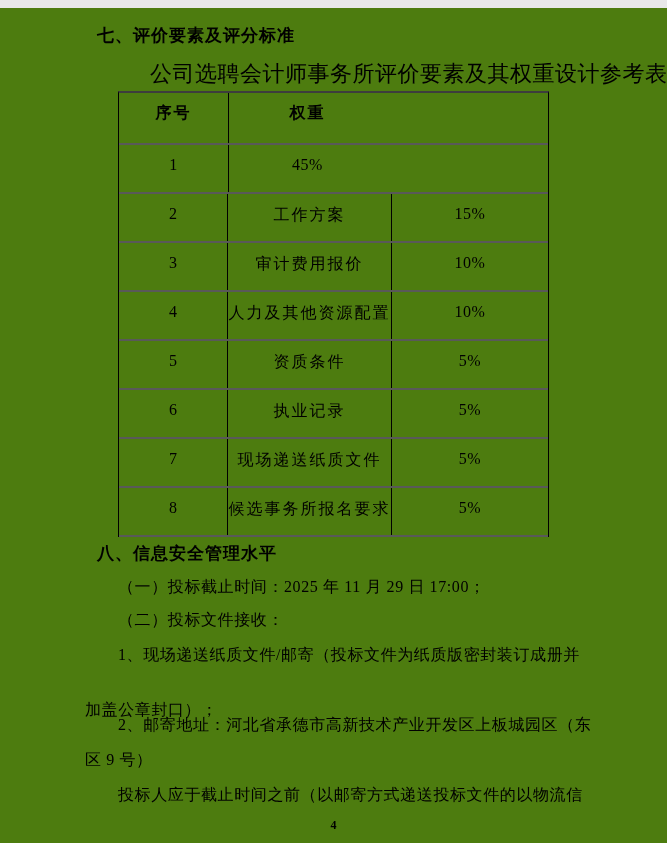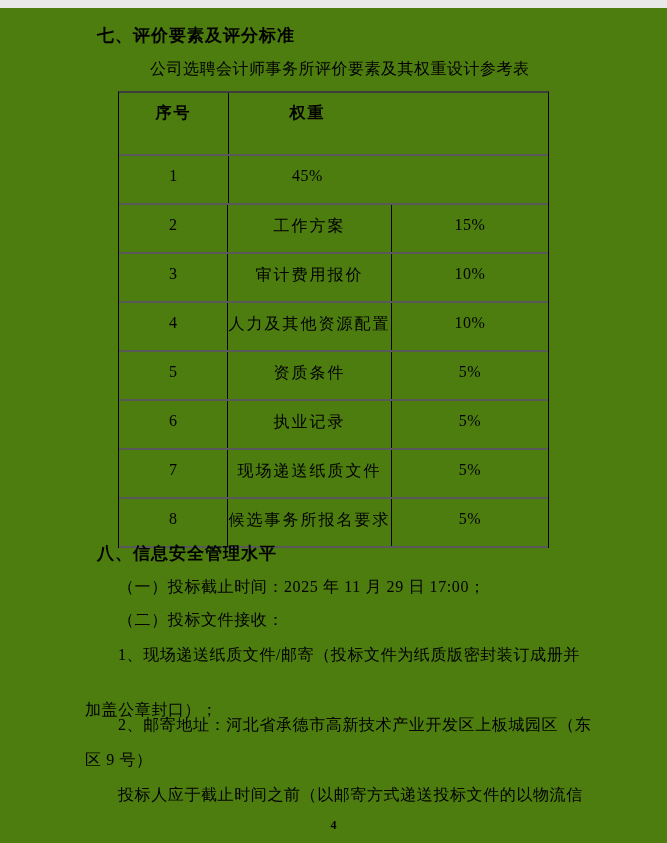--- a/index.html
+++ b/index.html
@@ -22,40 +22,40 @@
     font-size: 17px;
     letter-spacing: 1px;
     white-space: nowrap;
   }
   .sec7 { top: 16px; }
   .sec8 { top: 534px; }
   .table-title {
     position: absolute;
     left: 150px;
     top: 51px;
-    font-size: 16px;
+    font-size: 22px;
     letter-spacing: 0.5px;
     white-space: nowrap;
   }
   .eval-table {
     position: absolute;
     left: 118px;
     top: 83px;
     width: 431px;
     box-sizing: border-box;
     border-left: 1px solid #000;
     border-right: 1px solid #000;
     border-top: 2px solid #3d3d3d;
   }
   .tr {
     display: flex;
     box-sizing: border-box;
     border-bottom: 2px solid #595959;
   }
-  .tr.header-row { height: 63px; }
+  .tr.header-row { height: 52px; }
   .tr.data-row { height: 49px; }
   .td {
     box-sizing: border-box;
     display: flex;
     justify-content: center;
     align-items: flex-start;
     padding-top: 11px;
     font-size: 16px;
     letter-spacing: 2px;
     overflow: hidden;

